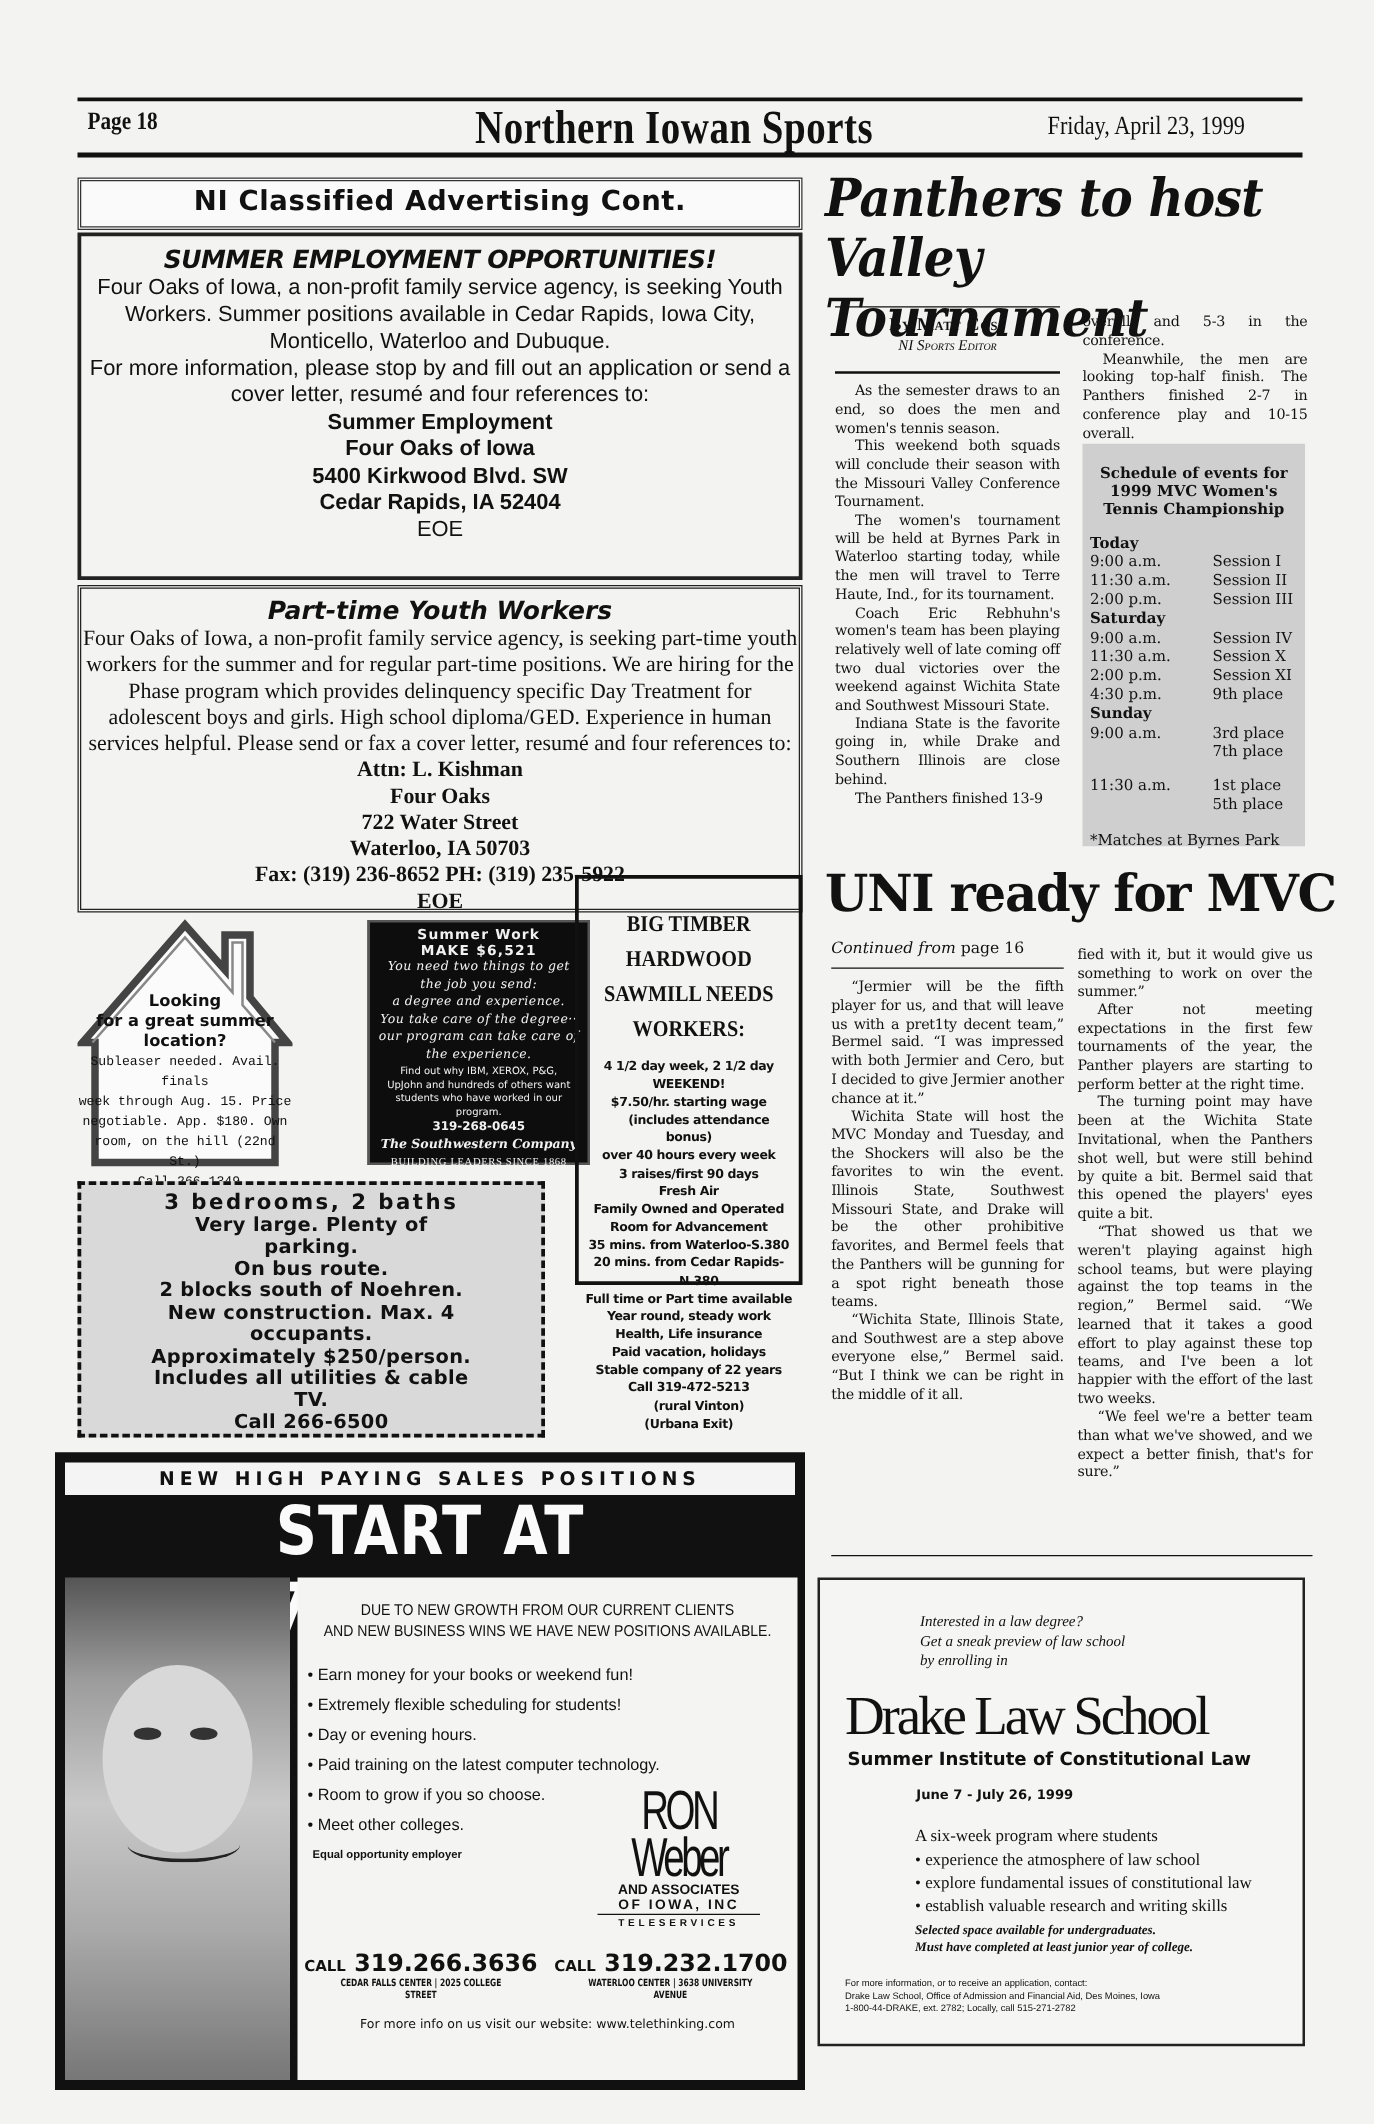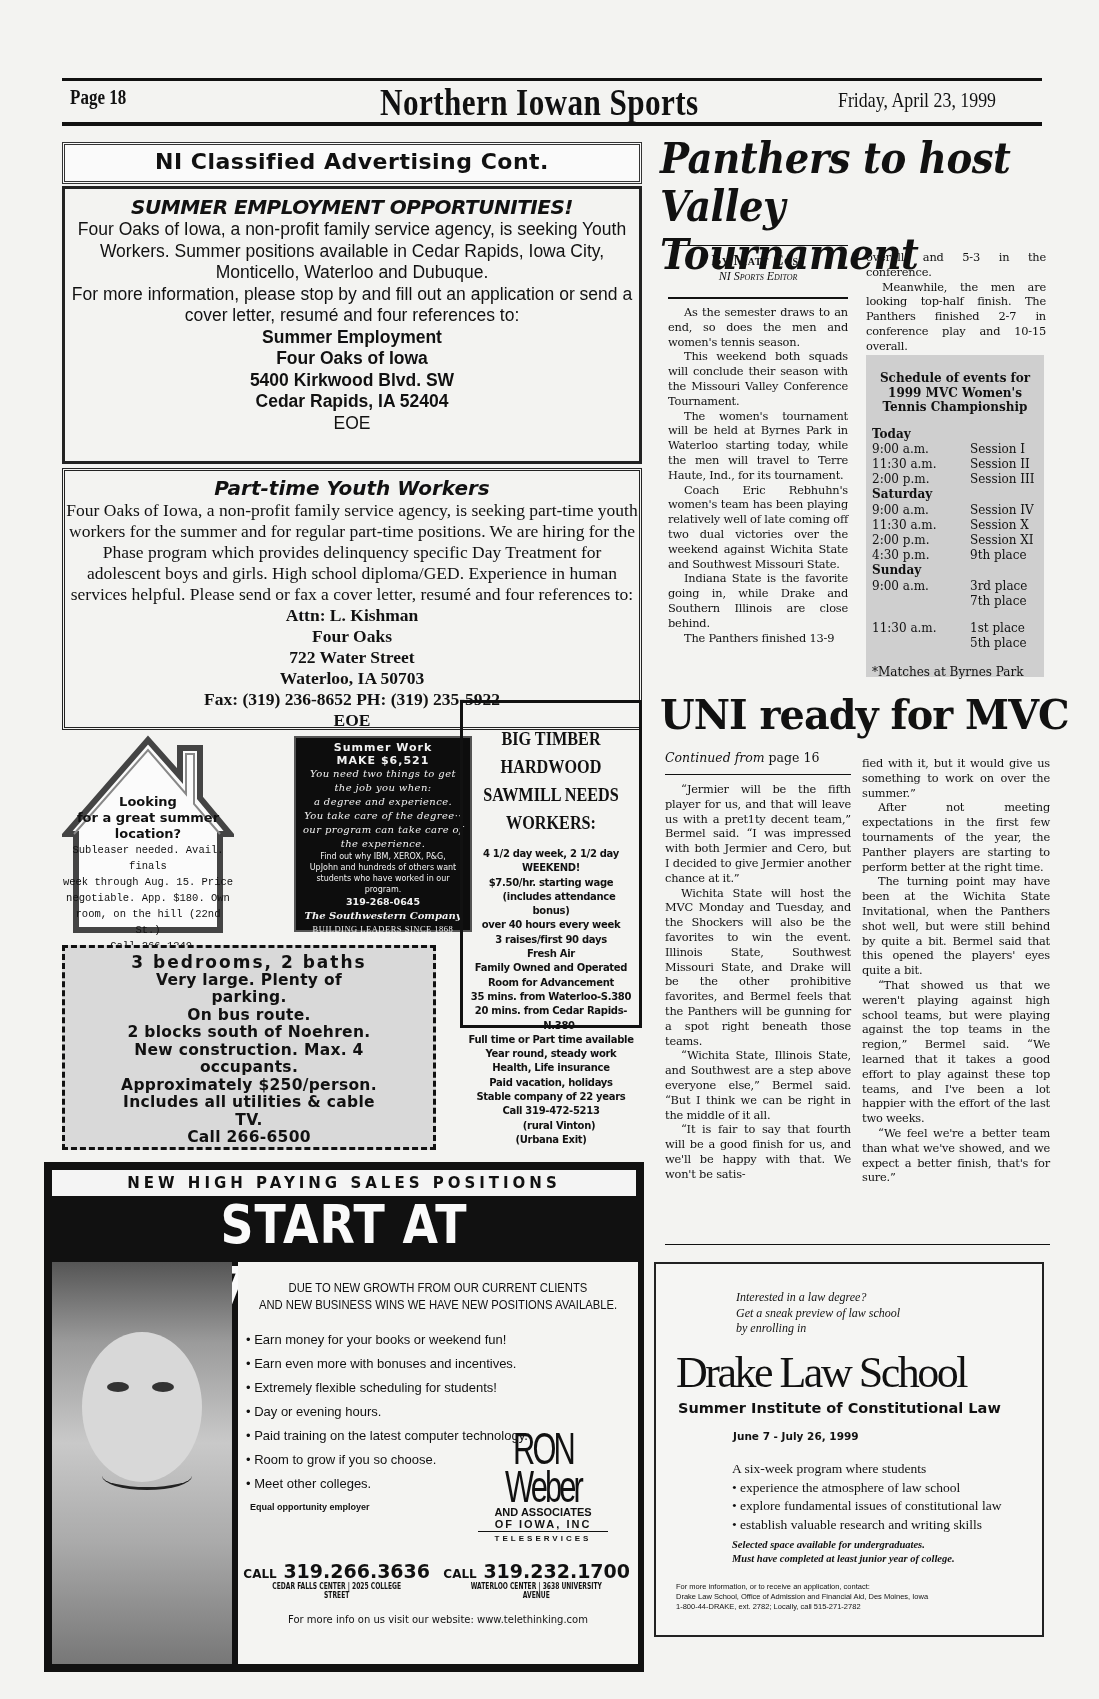--- a/index.html
+++ b/index.html
@@ -167,21 +167,21 @@
     <div class="t">negotiable. App. $180. Own</div>
     <div class="t">room, on the hill (22nd St.)</div>
     <div class="t">. Call 266-1349.</div>
   </div>
 </div>
 
 <div class="abs sw-box">
   <div class="h1">Summer Work</div>
   <div class="h1">MAKE $6,521</div>
   <div class="it">You need two things to get</div>
-  <div class="it">the job you when:</div>
+  <div class="it">the job you send:</div>
   <div class="it">a degree and experience.</div>
   <div class="it">You take care of the degree··</div>
   <div class="it">our program can take care of</div>
   <div class="it">the experience.</div>
   <div class="sm">Find out why IBM, XEROX, P&amp;G,</div>
   <div class="sm">UpJohn and hundreds of others want</div>
   <div class="sm">students who have worked in our</div>
   <div class="sm">program.</div>
   <div class="ph">319-268-0645</div>
   <div class="co">The Southwestern Company</div>
@@ -241,21 +241,20 @@
     <div class="eye2"></div>
     <div class="mic"></div>
   </div>
   <div class="sales-body">
     <div class="intro">
       <div>DUE TO NEW GROWTH FROM OUR CURRENT CLIENTS</div>
       <div>AND NEW BUSINESS WINS WE HAVE NEW POSITIONS AVAILABLE.</div>
     </div>
     <ul>
       <li>• Earn money for your books or weekend fun!</li>
-      <li>• Earn even more with bonuses and incentives.</li>
       <li>• Extremely flexible scheduling for students!</li>
       <li>• Day or evening hours.</li>
       <li>• Paid training on the latest computer technology.</li>
       <li>• Room to grow if you so choose.</li>
       <li>• Meet other colleges.</li>
     </ul>
     <div class="eoe">Equal opportunity employer</div>
     <div class="ron">
       <div class="r1">RON</div>
       <div class="r2">Weber</div>
@@ -353,21 +352,20 @@
   <div class="note">*Matches at Byrnes Park</div>
 </div>
 
 <div class="abs a2-title">UNI ready for MVC</div>
 <div class="abs cont"><i>Continued from</i> <span>page 16</span></div>
 <div class="abs cont-rule"></div>
 <div class="abs col a2-c1">
   <p>“Jermier will be the fifth player for us, and that will leave us with a pret1ty decent team,” Bermel said. “I was impressed with both Jermier and Cero, but I decided to give Jermier another chance at it.”</p>
   <p>Wichita State will host the MVC Monday and Tuesday, and the Shockers will also be the favorites to win the event. Illinois State, Southwest Missouri State, and Drake will be the other prohibitive favorites, and Bermel feels that the Panthers will be gunning for a spot right beneath those teams.</p>
   <p>“Wichita State, Illinois State, and Southwest are a step above everyone else,” Bermel said. “But I think we can be right in the middle of it all.</p>
-  <p>“It is fair to say that fourth will be a good finish for us, and we'll be happy with that. We won't be satis-</p>
 </div>
 <div class="abs col a2-c2">
   <p class="noind">fied with it, but it would give us something to work on over the summer.”</p>
   <p>After not meeting expectations in the first few tournaments of the year, the Panther players are starting to perform better at the right time.</p>
   <p>The turning point may have been at the Wichita State Invitational, when the Panthers shot well, but were still behind by quite a bit. Bermel said that this opened the players' eyes quite a bit.</p>
   <p>“That showed us that we weren't playing against high school teams, but were playing against the top teams in the region,” Bermel said. “We learned that it takes a good effort to play against these top teams, and I've been a lot happier with the effort of the last two weeks.</p>
   <p>“We feel we're a better team than what we've showed, and we expect a better finish, that's for sure.”</p>
 </div>
 <div class="abs a2-end-rule"></div>
 

